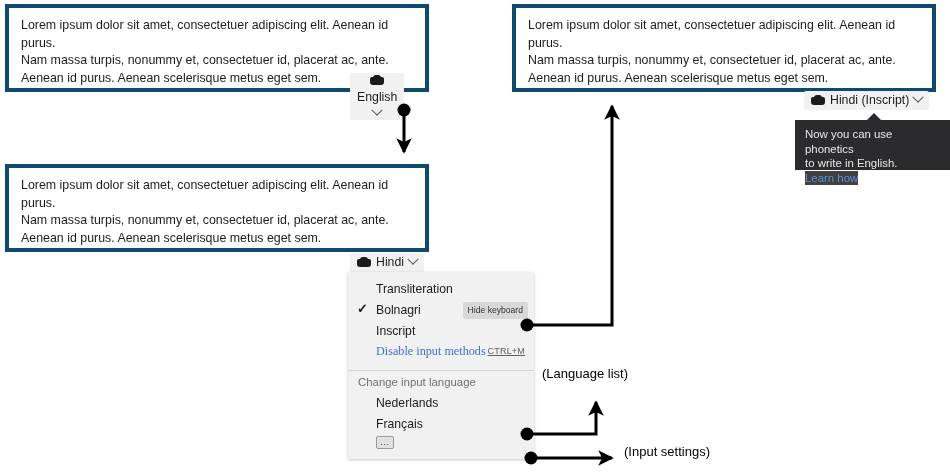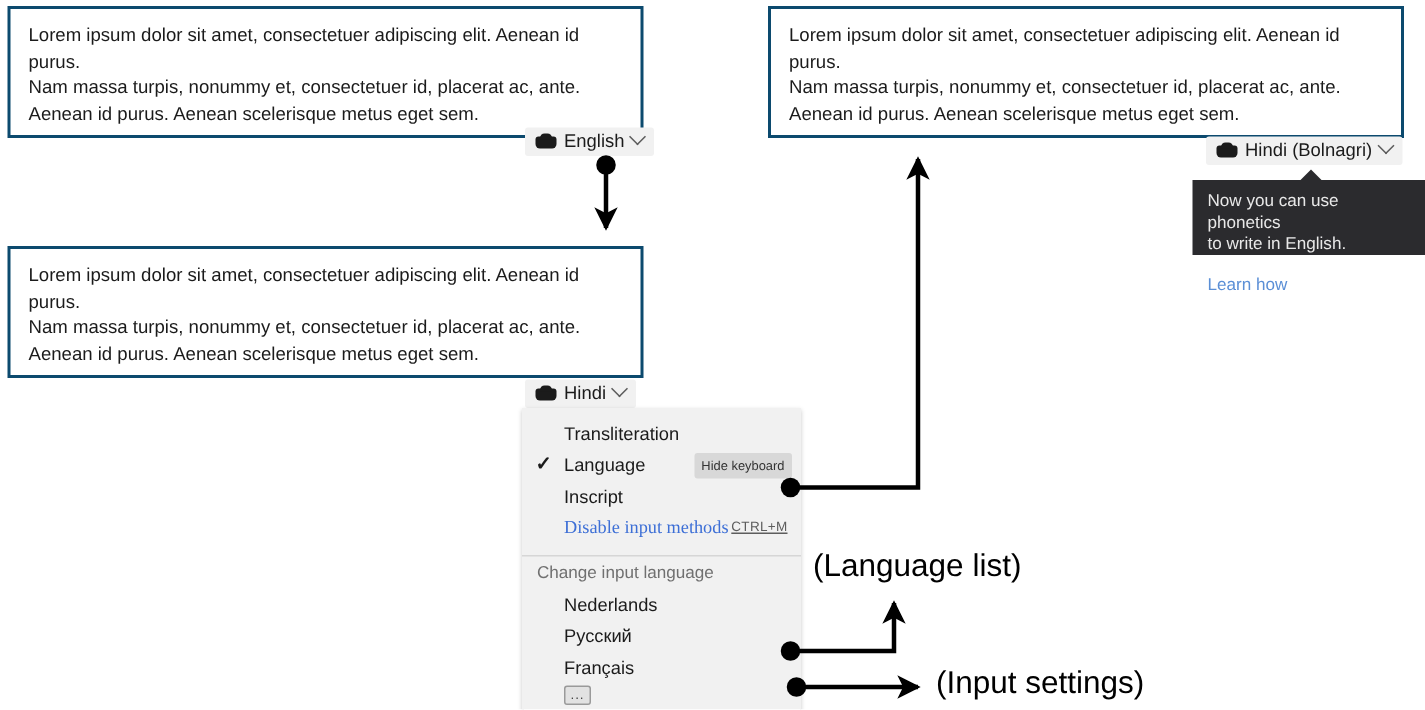--- a/index.html
+++ b/index.html
@@ -16,21 +16,21 @@
     width: 950px;
     height: 473px;
     background: #ffffff;
     overflow: hidden;
   }
 
   
   .textbox {
     position: absolute;
     box-sizing: border-box;
-    border: 2px solid #0c4a6e;
+    border: 4px solid #0c4a6e;
     background: #ffffff;
     padding: 9px 12px 0 12px;
   }
   .textbox p {
     margin: 0;
     font-size: 12.4px;
     line-height: 17.5px;
     color: #1b1b1b;
     white-space: pre-line;
   }
@@ -95,24 +95,23 @@
     top: -7px;
     left: 50%;
     margin-left: -7px;
     width: 0; height: 0;
     border-left: 7px solid transparent;
     border-right: 7px solid transparent;
     border-bottom: 7px solid #2b2b2e;
   }
   .tooltip .learn {
     color: #5b8fd6;
-    background: #ffffff;
+    background: #404040;
     display: inline-block;
     cursor: pointer;
-    margin-top: 12px;
   }
 
   
   .menu {
     position: absolute;
     left: 348px;
     top: 272px;
     width: 186px;
     background: #f1f1f1;
     box-shadow: 0 1px 3px rgba(0,0,0,0.22);
@@ -183,21 +182,21 @@
     font-size: 9px;
     color: #444;
     line-height: 1;
     letter-spacing: 0.6px;
     box-sizing: border-box;
   }
 
   
   .annot {
     position: absolute;
-    font-size: 21px;
+    font-size: 13px;
     color: #000000;
     white-space: nowrap;
   }
 
   svg.overlay {
     position: absolute;
     left: 0; top: 0;
     width: 950px; height: 473px;
     pointer-events: none;
   }
@@ -205,21 +204,21 @@
 </head>
 <body>
 
 <div id="stage">
 
   <div class="textbox" style="left:5px; top:4px; width:424px; height:88px;">
     <p>Lorem ipsum dolor sit amet, consectetuer adipiscing elit. Aenean id purus.
 Nam massa turpis, nonummy et, consectetuer id, placerat ac, ante.
 Aenean id purus. Aenean scelerisque metus eget sem.</p>
   </div>
-  <div class="lang-pill" style="left:350px; top:85px;">
+  <div class="lang-pill" style="left:350px; top:73px;flex-direction:column;">
     <span class="kbd-icon"></span>
     <span>English</span>
     <span class="chev"></span>
   </div>
 
   <div class="textbox" style="left:5px; top:164px; width:424px; height:88px;">
     <p>Lorem ipsum dolor sit amet, consectetuer adipiscing elit. Aenean id purus.
 Nam massa turpis, nonummy et, consectetuer id, placerat ac, ante.
 Aenean id purus. Aenean scelerisque metus eget sem.</p>
   </div>
@@ -229,42 +228,42 @@
     <span class="chev"></span>
   </div>
 
   <div class="textbox" style="left:512px; top:4px; width:424px; height:88px;">
     <p>Lorem ipsum dolor sit amet, consectetuer adipiscing elit. Aenean id purus.
 Nam massa turpis, nonummy et, consectetuer id, placerat ac, ante.
 Aenean id purus. Aenean scelerisque metus eget sem.</p>
   </div>
   <div class="lang-pill" style="left:804px; top:91px;">
     <span class="kbd-icon"></span>
-    <span>Hindi (Bolnagri)</span>
+    <span>Hindi (Inscript)</span>
     <span class="chev"></span>
   </div>
 
   <div class="tooltip" style="left:795px; top:120px; width:157px; height:50px;">
     <div class="tip-arrow"></div>
     <div>Now you can use phonetics</div>
     <div>to write in English.</div>
     <span class="learn">Learn how</span>
   </div>
 
   <div class="menu">
 
     <div class="menu-group-a">
 
       <div class="menu-row">
         <span class="label">Transliteration</span>
       </div>
 
       <div class="menu-row">
         <span class="check">✓</span>
-        <span class="label">Language</span>
+        <span class="label">Bolnagri</span>
         <span class="badge-hide">Hide keyboard</span>
       </div>
 
       <div class="menu-row">
         <span class="label">Inscript</span>
       </div>
 
       <div class="menu-row">
         <span class="label link">Disable input methods</span>
         <span class="shortcut">CTRL+M</span>
@@ -272,23 +271,20 @@
 
     </div>
 
     <div class="menu-sep"></div>
 
     <div class="menu-group-b">
       <div class="section-title">Change input language</div>
 
       <div class="menu-row">
         <span class="label">Nederlands</span>
-      </div>
-      <div class="menu-row">
-        <span class="label">Русский</span>
       </div>
       <div class="menu-row">
         <span class="label">Français</span>
       </div>
 
       <div style="height:19px;">
         <span class="dots-btn">...</span>
       </div>
     </div>
 

